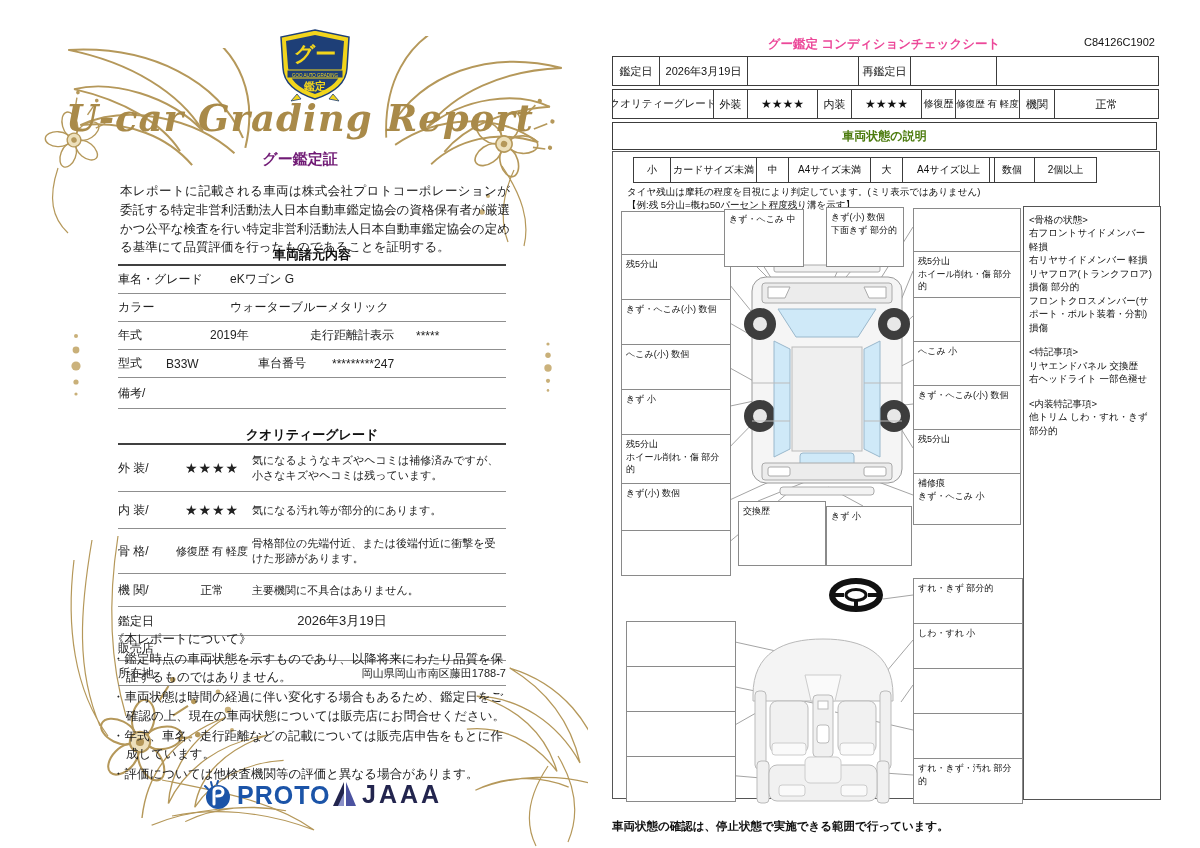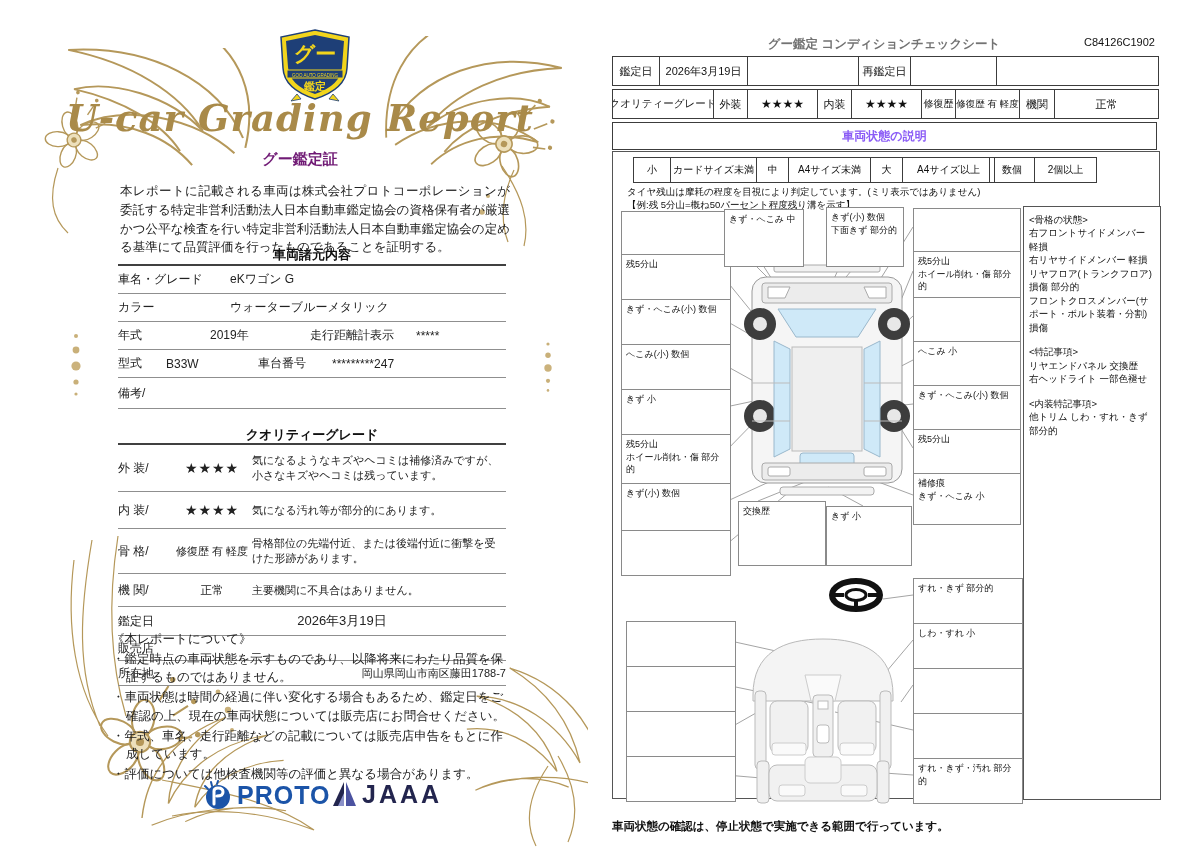--- a/index.html
+++ b/index.html
@@ -25,29 +25,29 @@
   #about{left:112px;top:630px;width:400px;font-family:"DejaVu Serif","Liberation Serif",serif;
     font-size:12.5px;line-height:1.45;color:#222;}
   #about .itm{padding-left:14px;text-indent:-14px;margin:2px 0;}
   #proto-logo{left:202px;top:780px;display:flex;align-items:center;gap:5px;}
   #proto-text{font-size:25px;font-weight:800;color:#1b54a8;letter-spacing:1px;}
   #jaaa-logo{left:330px;top:779px;display:flex;align-items:center;gap:4px;}
   #jaaa-text{font-size:25px;font-weight:800;color:#23254e;letter-spacing:3px;}
 
   
   #rp{position:absolute;left:600px;top:0;width:600px;height:848px;}
-  #rp-title{left:10px;top:36px;width:548px;text-align:center;font-size:12.5px;font-weight:bold;color:#737373;}
+  #rp-title{left:10px;top:36px;width:548px;text-align:center;font-size:12.5px;font-weight:bold;color:#ec4899;}
   #rp-code{left:484px;top:36px;font-size:11px;color:#111;}
   .rtable{position:absolute;left:12px;width:545px;height:28px;display:grid;
     border:1.5px solid #3c3c3c;background:#fff;}
   .rcell{border-left:1px solid #3c3c3c;display:flex;align-items:center;justify-content:center;
     font-size:11px;color:#111;white-space:nowrap;overflow:hidden;}
   .rcell.first{border-left:none;}
   #rp-sectionbar{left:12px;top:122px;width:543px;height:26px;border:1.5px solid #3c3c3c;
-    display:flex;align-items:center;justify-content:center;font-size:12px;font-weight:bold;color:#8b5cf6;}
+    display:flex;align-items:center;justify-content:center;font-size:12px;font-weight:bold;color:#4d7c0f;}
   #mainbox{left:12px;top:151px;width:546px;height:646px;border:1.5px solid #555;background:#fff;}
   .legend{position:absolute;height:24px;display:grid;border:1px solid #3c3c3c;}
   .legend .rcell{font-size:10px;}
   .tnote{position:absolute;left:14px;font-size:9.5px;color:#111;}
   .lb{position:absolute;border:1px solid #8a8a8a;background:#fff;padding:3px 4px;
     font-size:9px;line-height:1.4;color:#111;overflow:hidden;}
   #npanel{position:absolute;left:410px;top:54px;width:126px;height:580px;border:1px solid #555;
     padding:6px 5px;font-size:9.5px;line-height:1.42;color:#111;background:#fff;}
   .npg{margin-bottom:11px;}
   #rp-footnote{left:12px;top:819px;font-size:11.5px;font-weight:bold;color:#111;}

